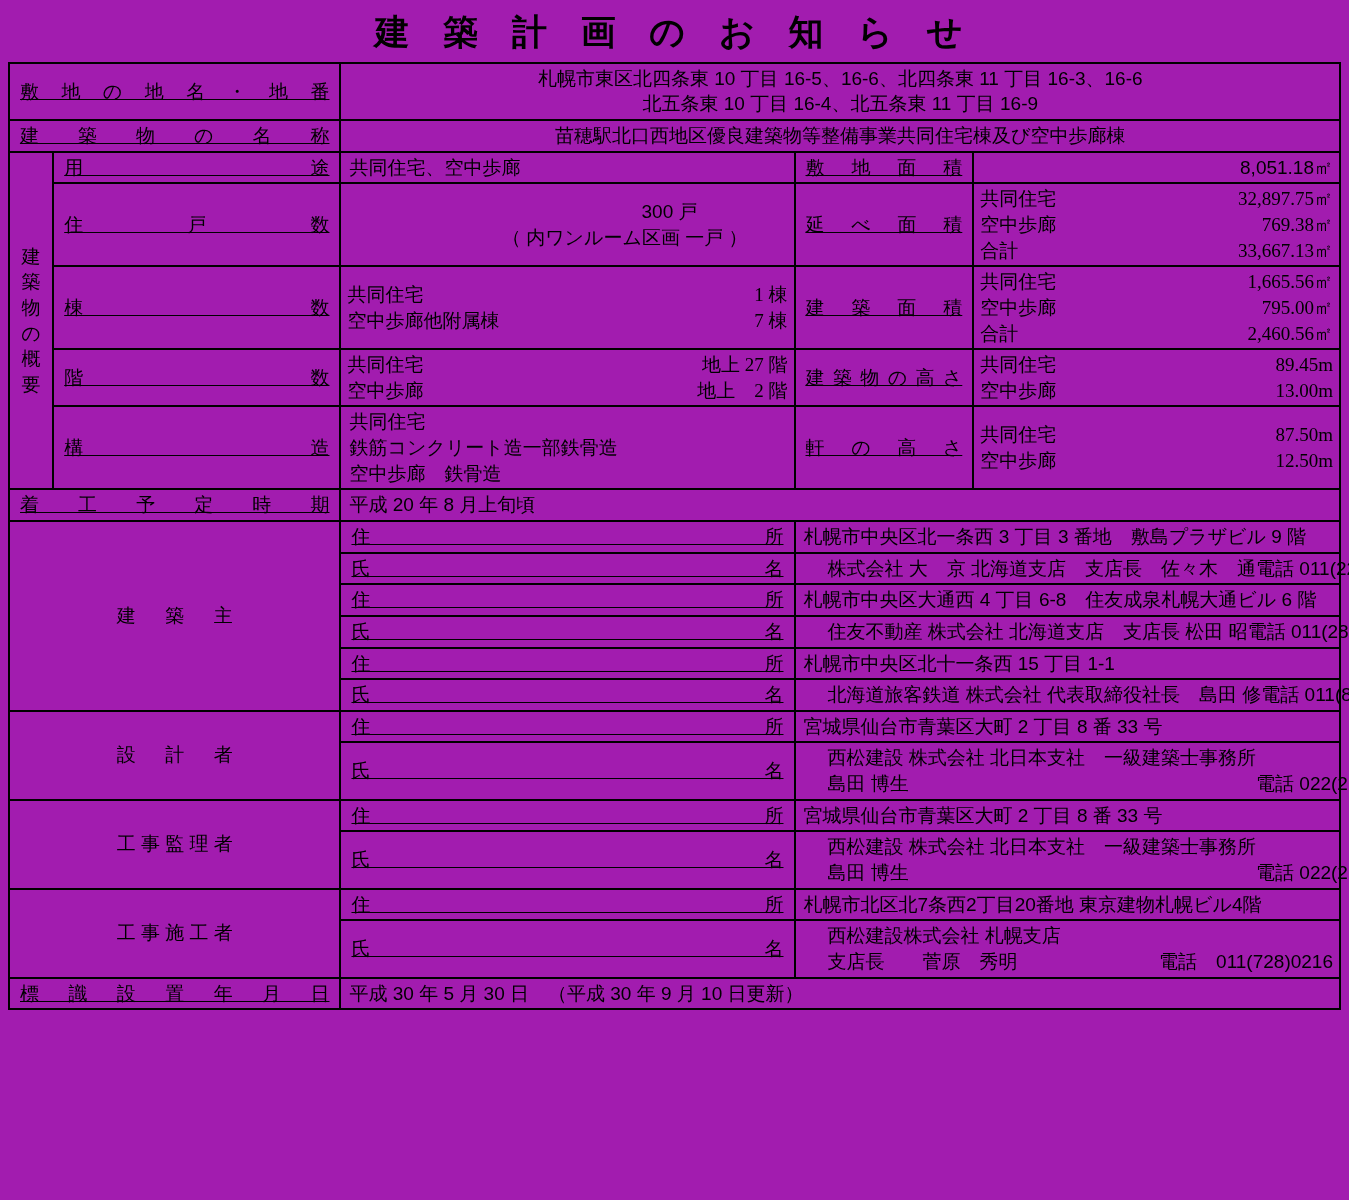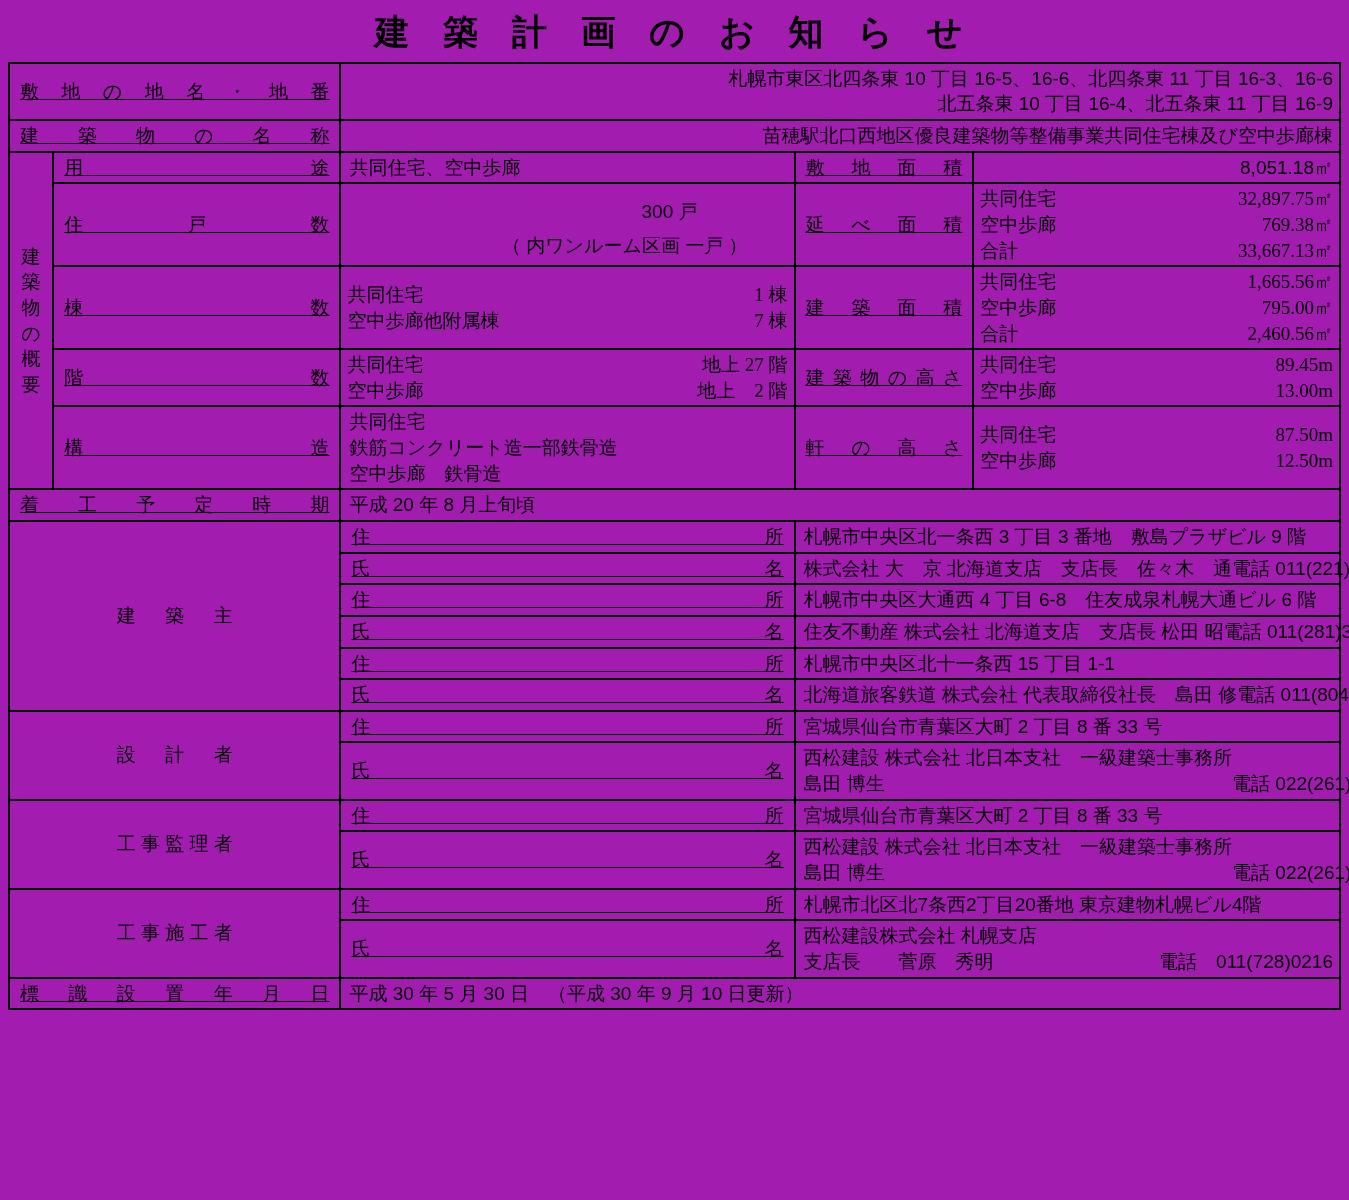--- a/index.html
+++ b/index.html
@@ -51,32 +51,33 @@
   .lbl-v {
     text-align: center;
     font-size: 19px;
     line-height: 1.15;
     width: 44px;
     padding: 2px !important;
   }
   .lbl-v span {
     display: block;
   }
-  .ctr { text-align: right; }
-  .num-right { text-align: right; margin-top: 8px; }
+  .ctr { text-align: center; }
+  .num-right { text-align: right; }
   .kv-rows > div {
     display: flex;
     justify-content: space-between;
   }
   .kv-rows .k { white-space: nowrap; }
   .kv-rows .v { white-space: nowrap; text-align: center; font-family: Liberation Serif, serif; }
   .tel-line {
     display: flex;
     justify-content: space-between;
     align-items: flex-end;
+    margin-left: 24px;
   }
   .tel-line .name { white-space: nowrap; }
   .tel-line .tel { white-space: nowrap; }
   .stack div { white-space: nowrap; }
   .pad-l { padding-left: 8px !important; }
 </style>
 </head>
 <body>
 
 <div id="sheet">

